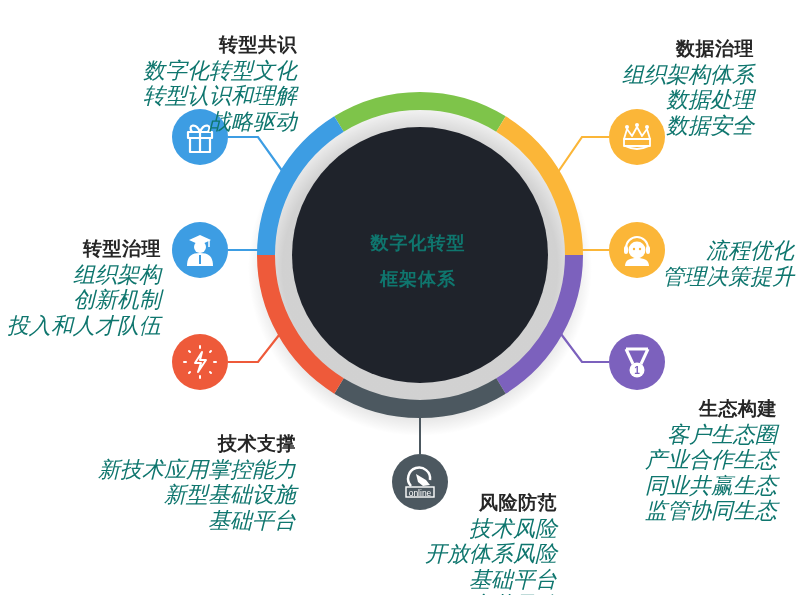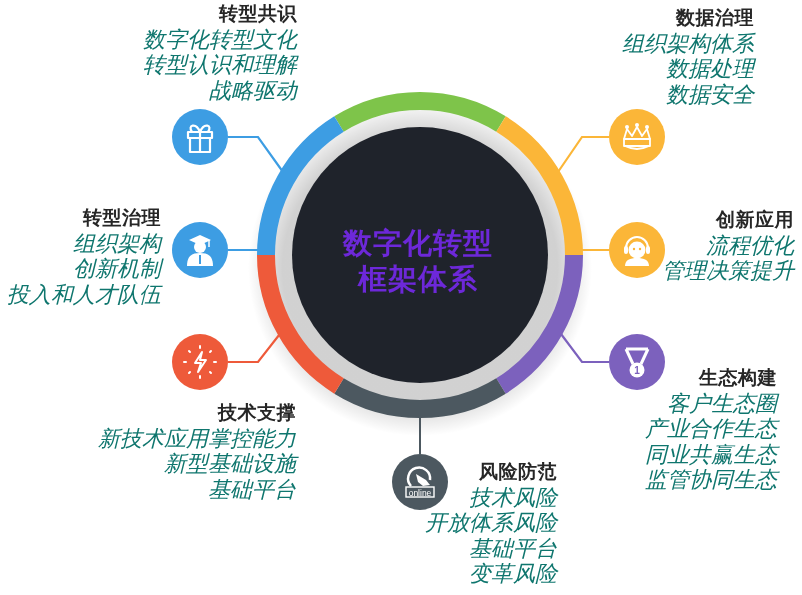--- a/index.html
+++ b/index.html
@@ -1,24 +1,24 @@
 <!DOCTYPE html>
 <html><head>
 <meta charset="utf-8">
 <style>
   html, body { margin:0; padding:0; }
   body { width:802px; height:595px; background:#ffffff; position:relative; overflow:hidden;
          font-family:"DejaVu Sans","Liberation Sans",sans-serif; }
   #diagram { position:absolute; left:0; top:0; width:802px; height:595px; }
-  .block { position:absolute; line-height:25.5px; }
+  .block { position:absolute; line-height:25.5px;margin-top:31px; }
   .block.right { text-align:right; }
   .title { font-size:19px; font-weight:bold; color:#262626; letter-spacing:0.5px; }
   .item { font-size:22px; color:#0f766e; display:block;font-style:italic; }
   .center-text { position:absolute; left:318px; top:225px; width:200px; text-align:center;
-                 color:#6d28d9; font-weight:bold; font-size:29px; line-height:36px; letter-spacing:1px; }
+                 color:#0f766e; font-weight:bold; font-size:18px; line-height:36px; letter-spacing:1px; }
 </style>
 </head>
 <body>
 
 <svg id="diagram" width="802" height="595" viewBox="0 0 802 595" xmlns="http://www.w3.org/2000/svg">
   <defs>
     <radialGradient id="shadowGrad" cx="50%" cy="50%" r="50%">
       <stop offset="80%" stop-color="#000" stop-opacity="0.18"></stop>
       <stop offset="100%" stop-color="#000" stop-opacity="0"></stop>
     </radialGradient>
@@ -149,21 +149,20 @@
 </div>
 
 <div class="block right" style="right:48px; top:5px;">
   <div class="title">数据治理</div>
   <span class="item">组织架构体系</span>
   <span class="item">数据处理</span>
   <span class="item">数据安全</span>
 </div>
 
 <div class="block right" style="right:8px; top:207px;">
-  <div class="title">创新应用</div>
   <span class="item">流程优化</span>
   <span class="item">管理决策提升</span>
 </div>
 
 <div class="block right" style="right:25px; top:365px;">
   <div class="title">生态构建</div>
   <span class="item">客户生态圈</span>
   <span class="item">产业合作生态</span>
   <span class="item">同业共赢生态</span>
   <span class="item">监管协同生态</span>

